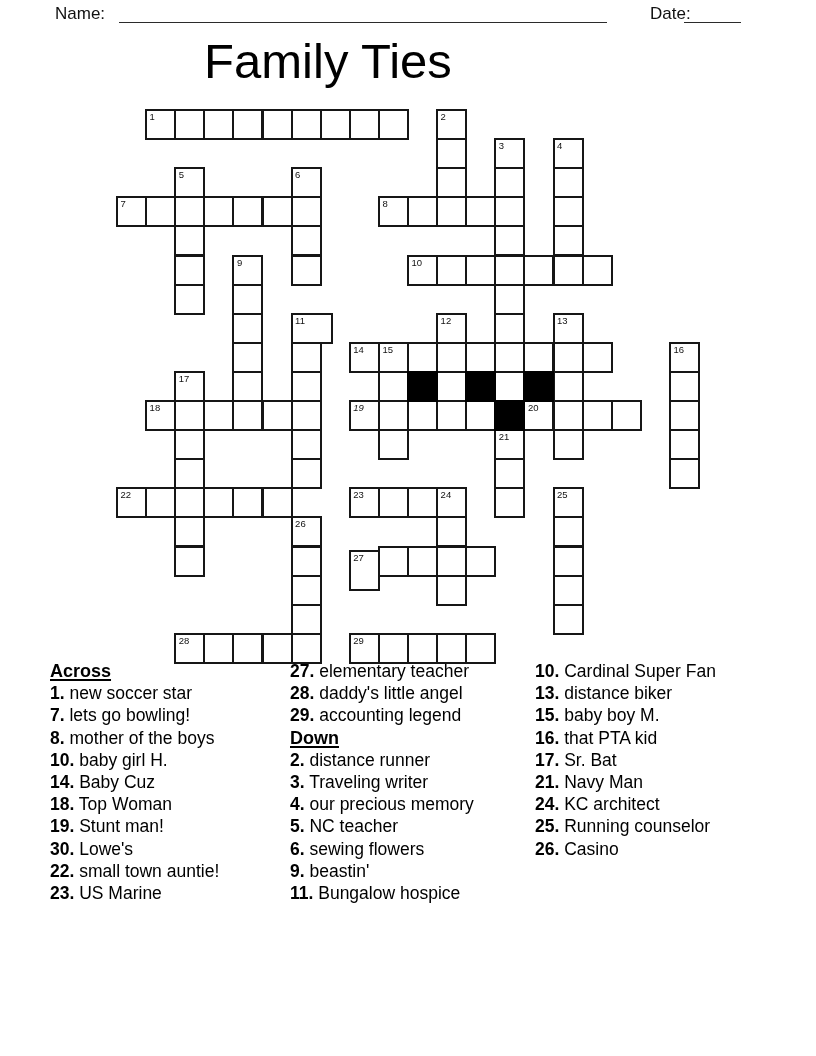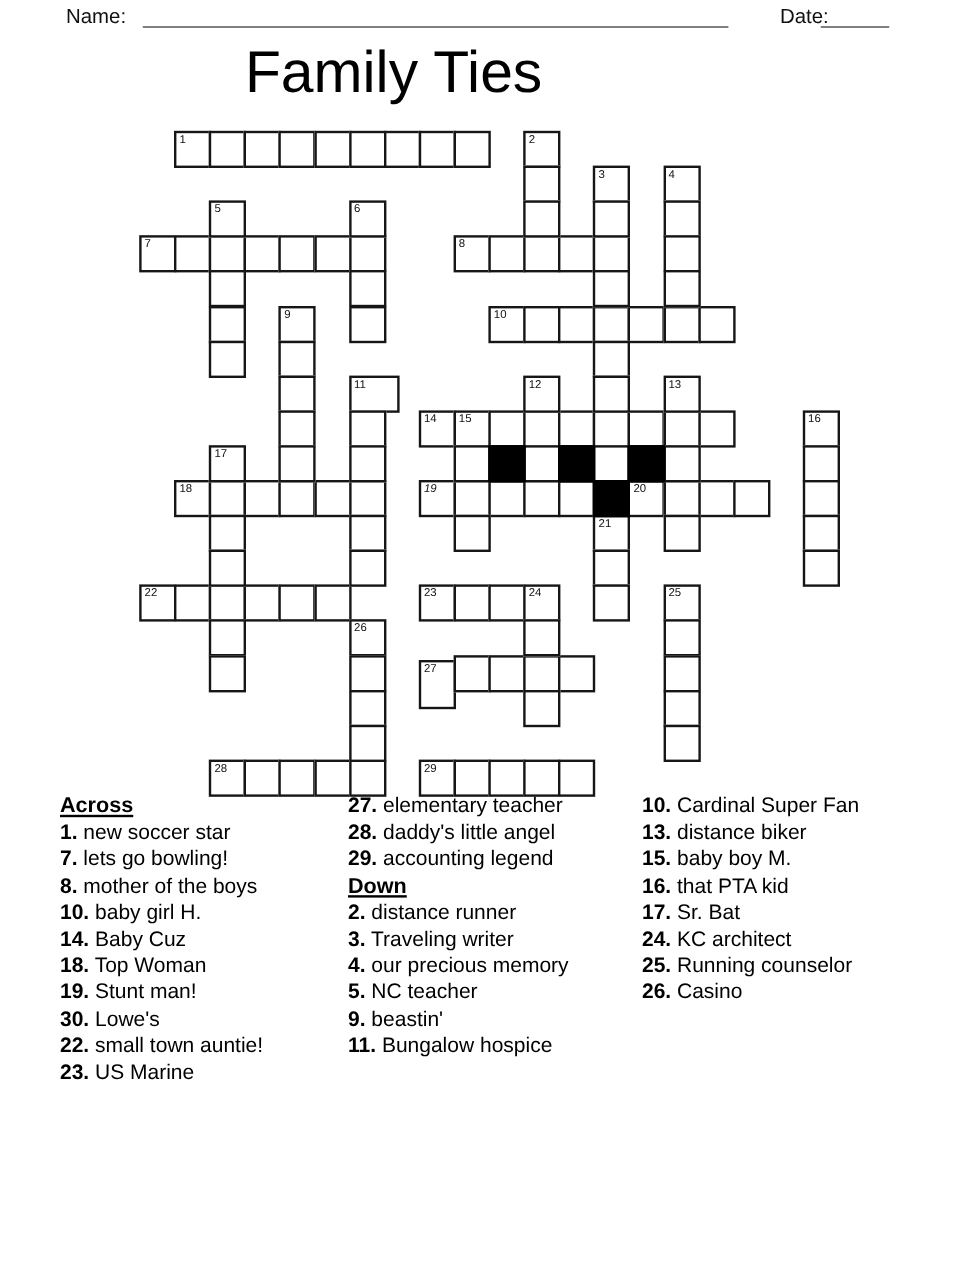--- a/index.html
+++ b/index.html
@@ -273,25 +273,27 @@
   </div>
 <div class="clue-col" id="clue-col-2">
     <div class="clue"><b>27.</b> elementary teacher</div>
     <div class="clue"><b>28.</b> daddy's little angel</div>
     <div class="clue"><b>29.</b> accounting legend</div>
     <div class="clue-heading">Down</div>
     <div class="clue"><b>2.</b> distance runner</div>
     <div class="clue"><b>3.</b> Traveling writer</div>
     <div class="clue"><b>4.</b> our precious memory</div>
     <div class="clue"><b>5.</b> NC teacher</div>
+    <div class="clue"><b>6.</b> sewing flowers</div>
     <div class="clue"><b>9.</b> beastin'</div>
     <div class="clue"><b>11.</b> Bungalow hospice</div>
   </div>
 <div class="clue-col" id="clue-col-3">
     <div class="clue"><b>10.</b> Cardinal Super Fan</div>
     <div class="clue"><b>13.</b> distance biker</div>
     <div class="clue"><b>15.</b> baby boy M.</div>
     <div class="clue"><b>16.</b> that PTA kid</div>
     <div class="clue"><b>17.</b> Sr. Bat</div>
+    <div class="clue"><b>21.</b> Navy Man</div>
     <div class="clue"><b>24.</b> KC architect</div>
     <div class="clue"><b>25.</b> Running counselor</div>
     <div class="clue"><b>26.</b> Casino</div>
   </div>
 
 </body></html>

